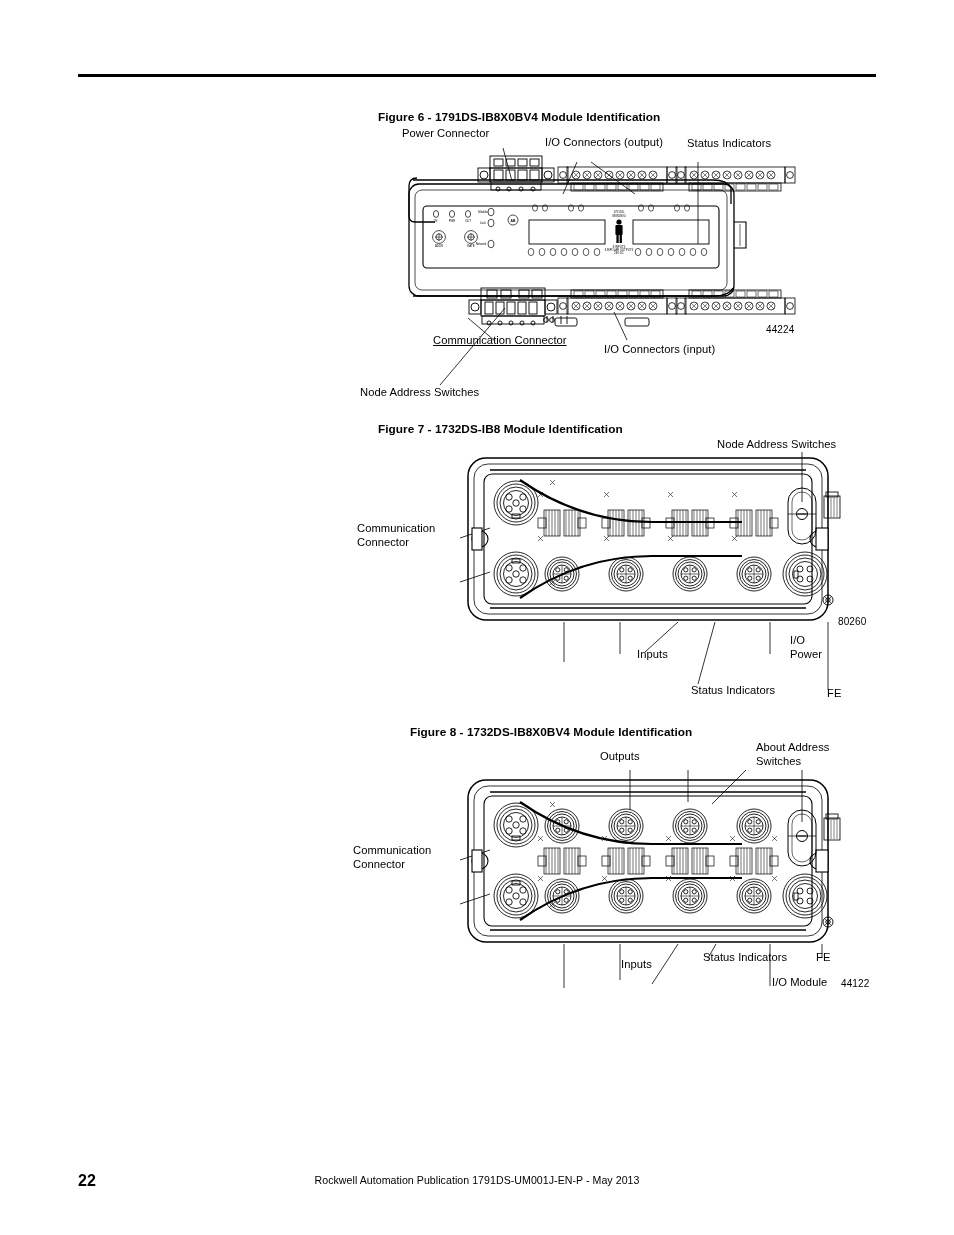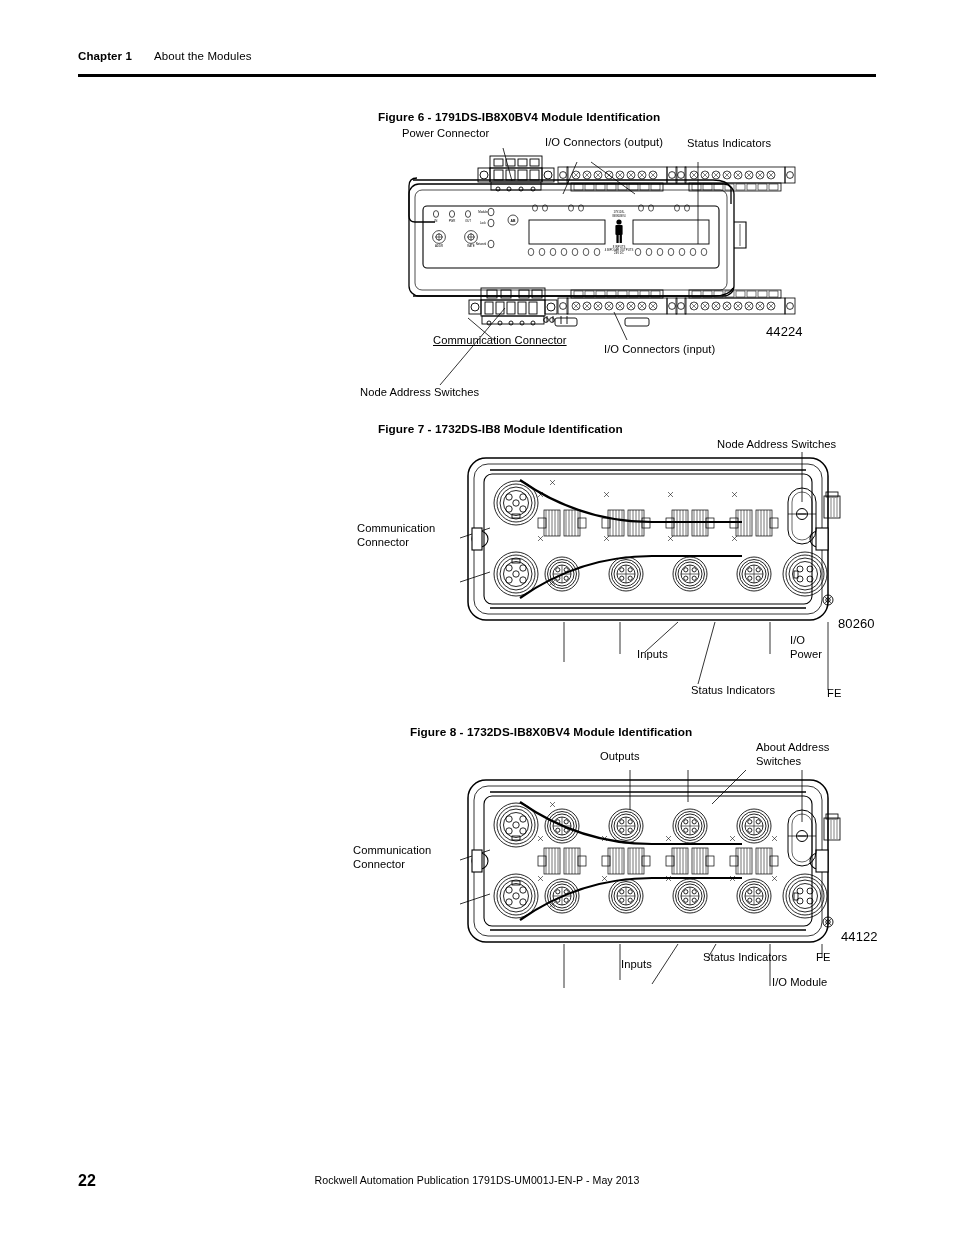--- a/index.html
+++ b/index.html
@@ -14,39 +14,33 @@
   
   .hdr{position:absolute;left:78px;top:50px;width:798px;}
   .hdr-row{display:flex;align-items:baseline;}
   .hdr-chapter{font-size:11.5px;font-weight:bold;letter-spacing:.1px;}
   .hdr-title{font-size:11.5px;margin-left:22px;letter-spacing:.1px;}
   .hdr-rule{position:absolute;left:78px;top:74px;width:798px;height:3px;background:#000;}
 
   
   .fig-cap{position:absolute;font-size:11.8px;font-weight:bold;letter-spacing:.05px;white-space:nowrap;padding-left:36px;}
   .callout{position:absolute;font-size:11.2px;line-height:13.6px;white-space:nowrap;letter-spacing:.05px;}
-  .figid{position:absolute;font-size:13px;letter-spacing:.1px;}
+  .figid{position:absolute;font-size:10px;letter-spacing:.1px;}
 
   svg{display:block;overflow:visible;}
 
   
   .ft-num{position:absolute;left:78px;top:1172px;font-size:16px;font-weight:bold;}
   .ft-txt{position:absolute;left:0;right:0;top:1174px;text-align:center;font-size:10.6px;letter-spacing:.05px;}
 </style>
 </head>
 <body>
 
 <div class="page">
 
-  <div class="hdr">
-    <div class="hdr-row">
-      <span class="hdr-chapter">Chapter 1</span>
-      <span class="hdr-title">About the Modules</span>
-    </div>
-  </div>
   <div class="hdr-rule"></div>
 
   <div class="fig-cap" style="left:342px;top:110px;">Figure 6 - 1791DS-IB8X0BV4 Module Identification</div>
 
   <div class="callout" style="left:402px;top:127px;">Power Connector</div>
   <div class="callout" style="left:545px;top:136px;">I/O Connectors (output)</div>
   <div class="callout" style="left:687px;top:137px;">Status Indicators</div>
   <div class="callout" style="left:433px;top:334px;text-decoration:underline;">Communication Connector</div>
   <div class="callout" style="left:604px;top:343px;">I/O Connectors (input)</div>
   <div class="callout" style="left:360px;top:386px;">Node Address Switches</div>
@@ -541,21 +535,21 @@
     <div>Switches</div>
   </div>
   <div class="callout" style="left:353px;top:844px;">
     <div>Communication</div>
     <div>Connector</div>
   </div>
   <div class="callout" style="left:621px;top:958px;">Inputs</div>
   <div class="callout" style="left:703px;top:951px;">Status Indicators</div>
   <div class="callout" style="left:816px;top:951px;">FE</div>
   <div class="callout" style="left:772px;top:976px;">I/O Module</div>
-  <div class="figid" style="left:841px;top:929px;text-align:center;">44122</div>
+  <div class="figid" style="left:841px;top:978px;text-align:center;">44122</div>
 
   <svg style="position:absolute;left:440px;top:762px;" width="430" height="250" viewBox="0 0 430 250">
     <g fill="none" stroke="#000" stroke-width="0.9">
 
       <g stroke-width="0.8">
         <path d="M 190 8 L 190 48"></path>
         <path d="M 248 8 L 248 40"></path>
         <path d="M 306 8 L 272 42"></path>
         <path d="M 362 8 L 362 60"></path>
         <path d="M 20 98 L 50 88"></path>

